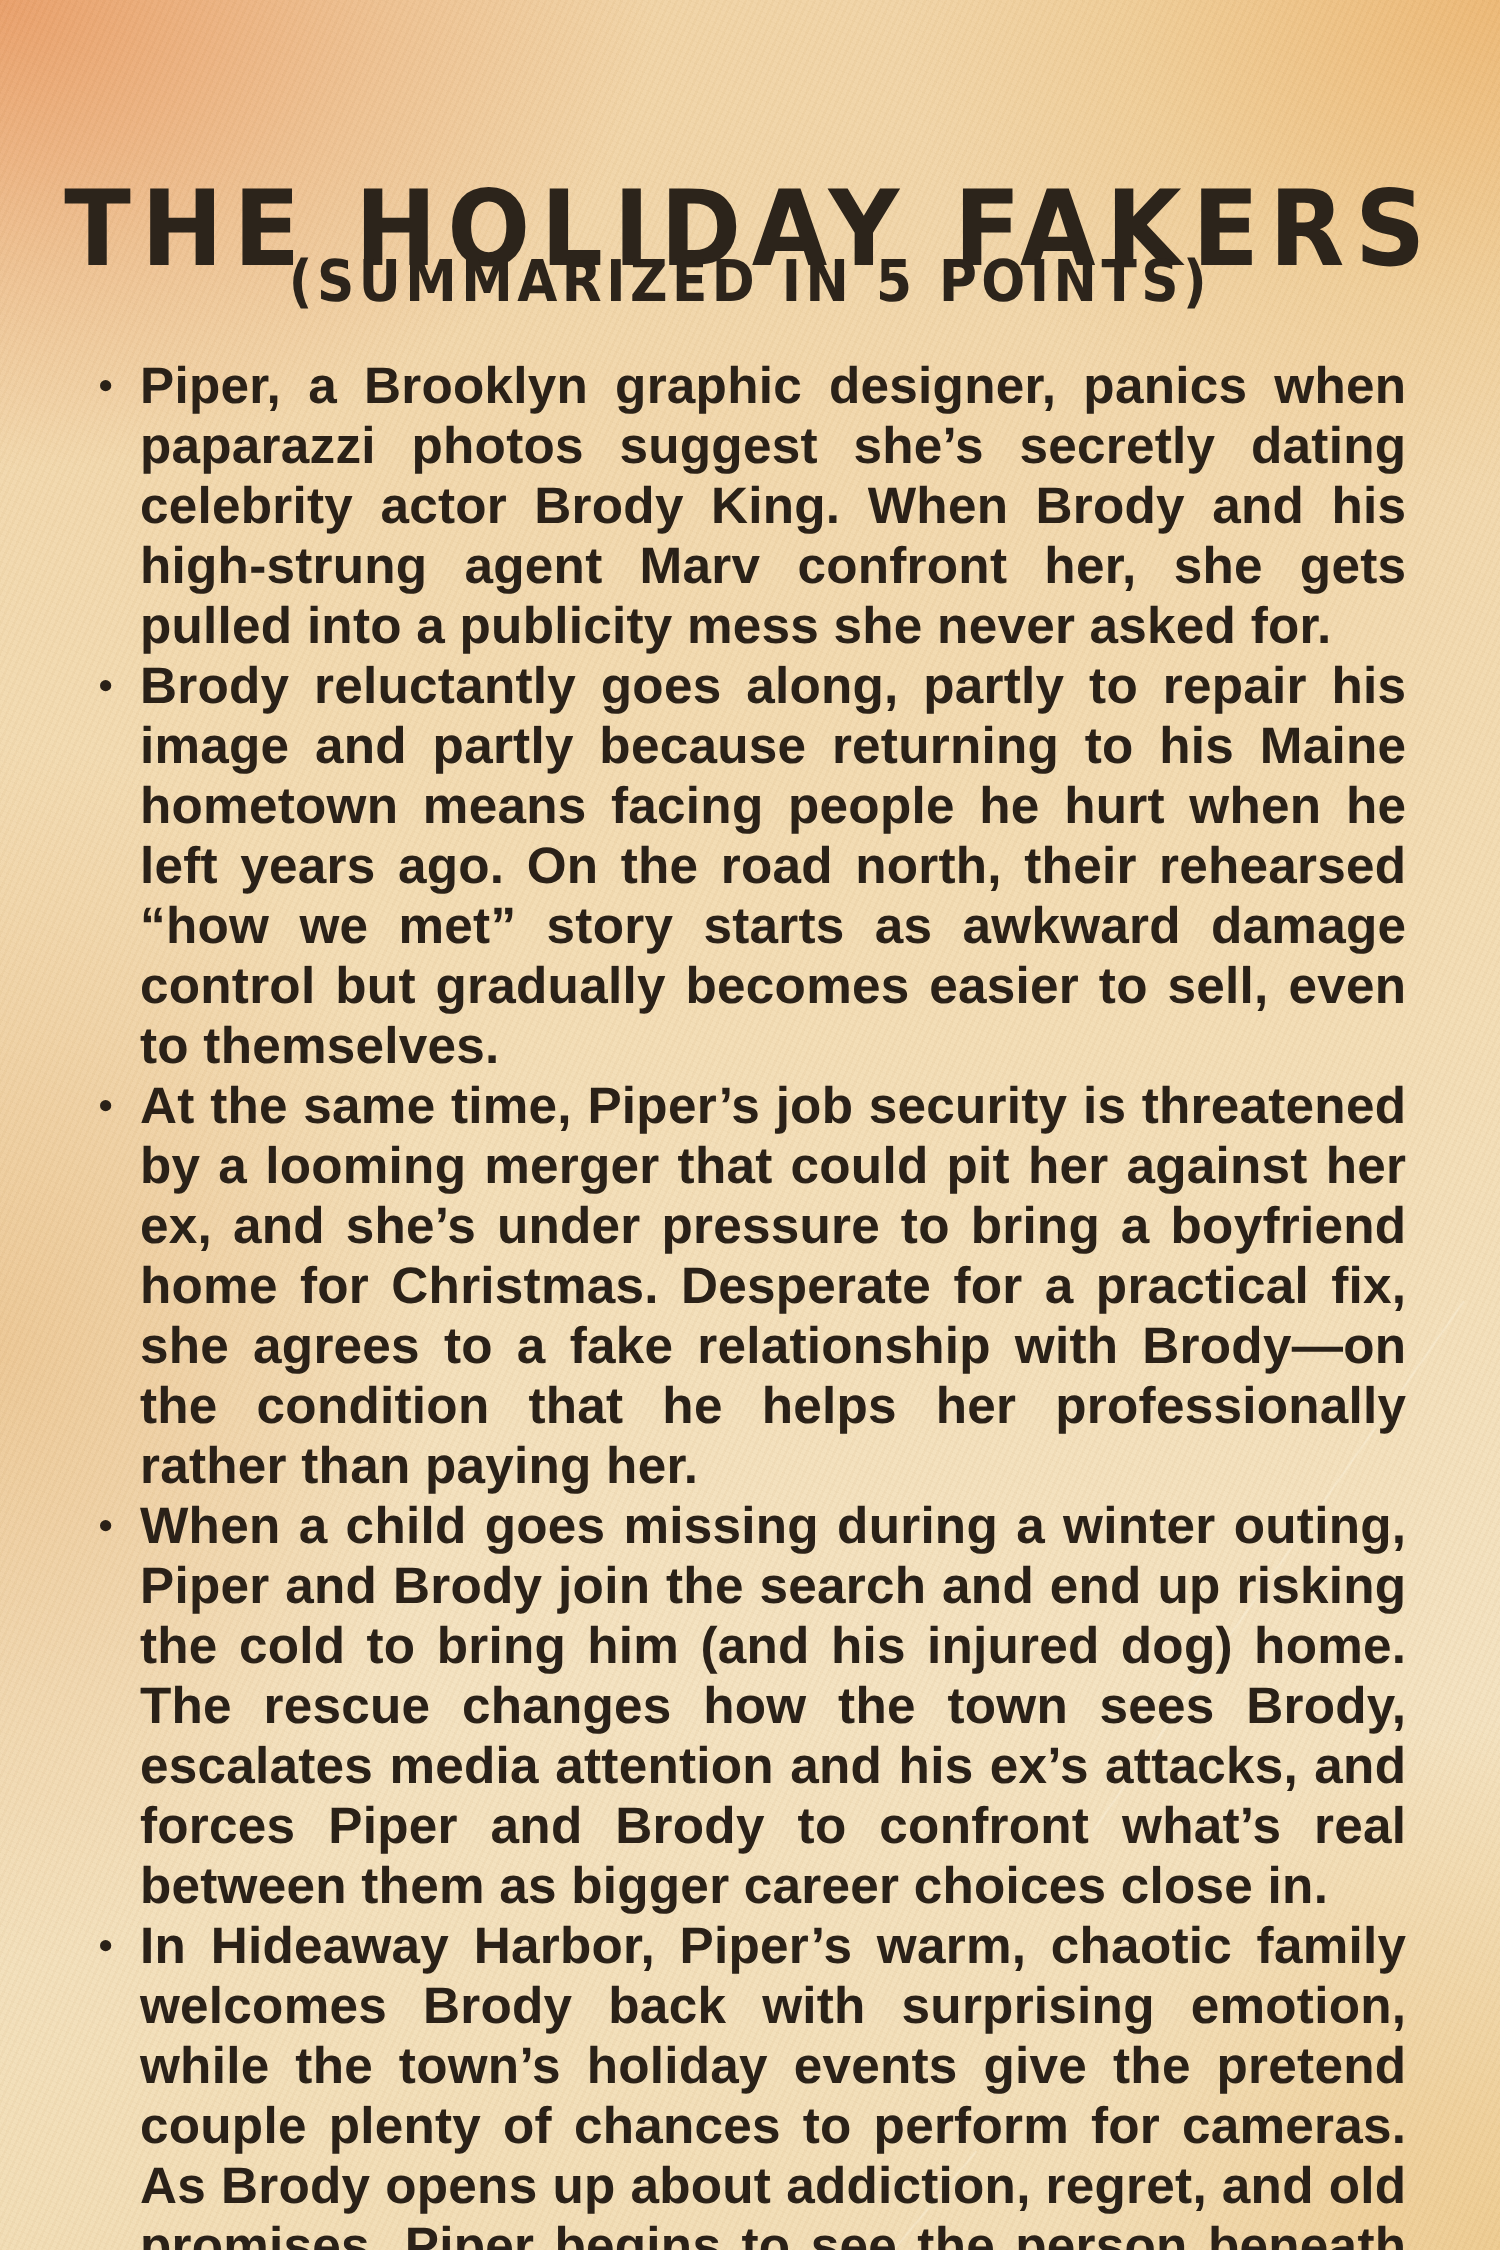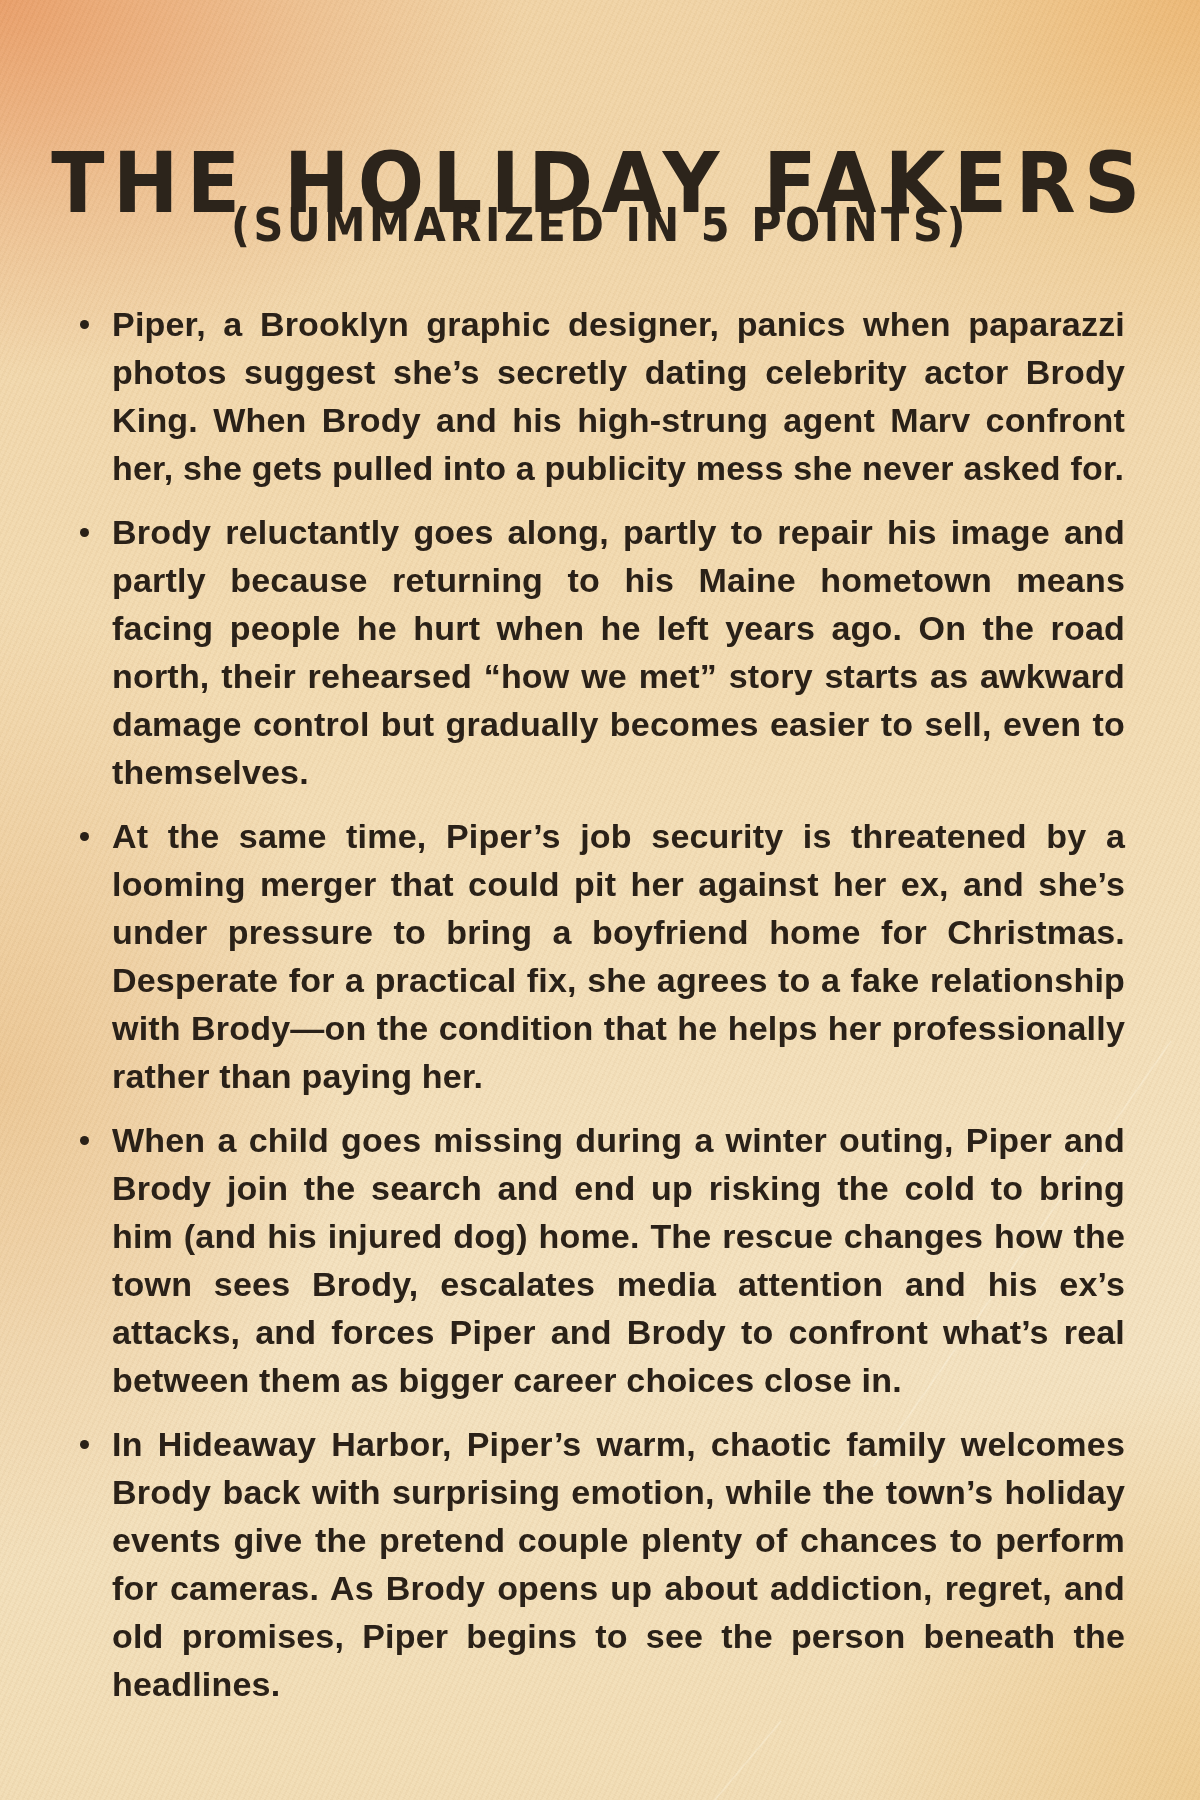--- a/index.html
+++ b/index.html
@@ -75,26 +75,25 @@
       width: 1045px;
       margin: 0;
       padding: 0;
       list-style: none;
     }
     .point {
       position: relative;
       padding-left: 32px;
       font-family: "Liberation Sans", sans-serif;
       font-weight: bold;
-      font-size: 34px;
+      font-size: 41px;
       line-height: 48px;
       text-align: justify;
       color: #2a2118;
       letter-spacing: 0.2px;
-      margin-top: 16px;
     }
     .bullet {
       position: absolute;
       left: 0;
       top: 20px;
       width: 9px;
       height: 9px;
       border-radius: 50%;
       background: #2a2118;
     }

